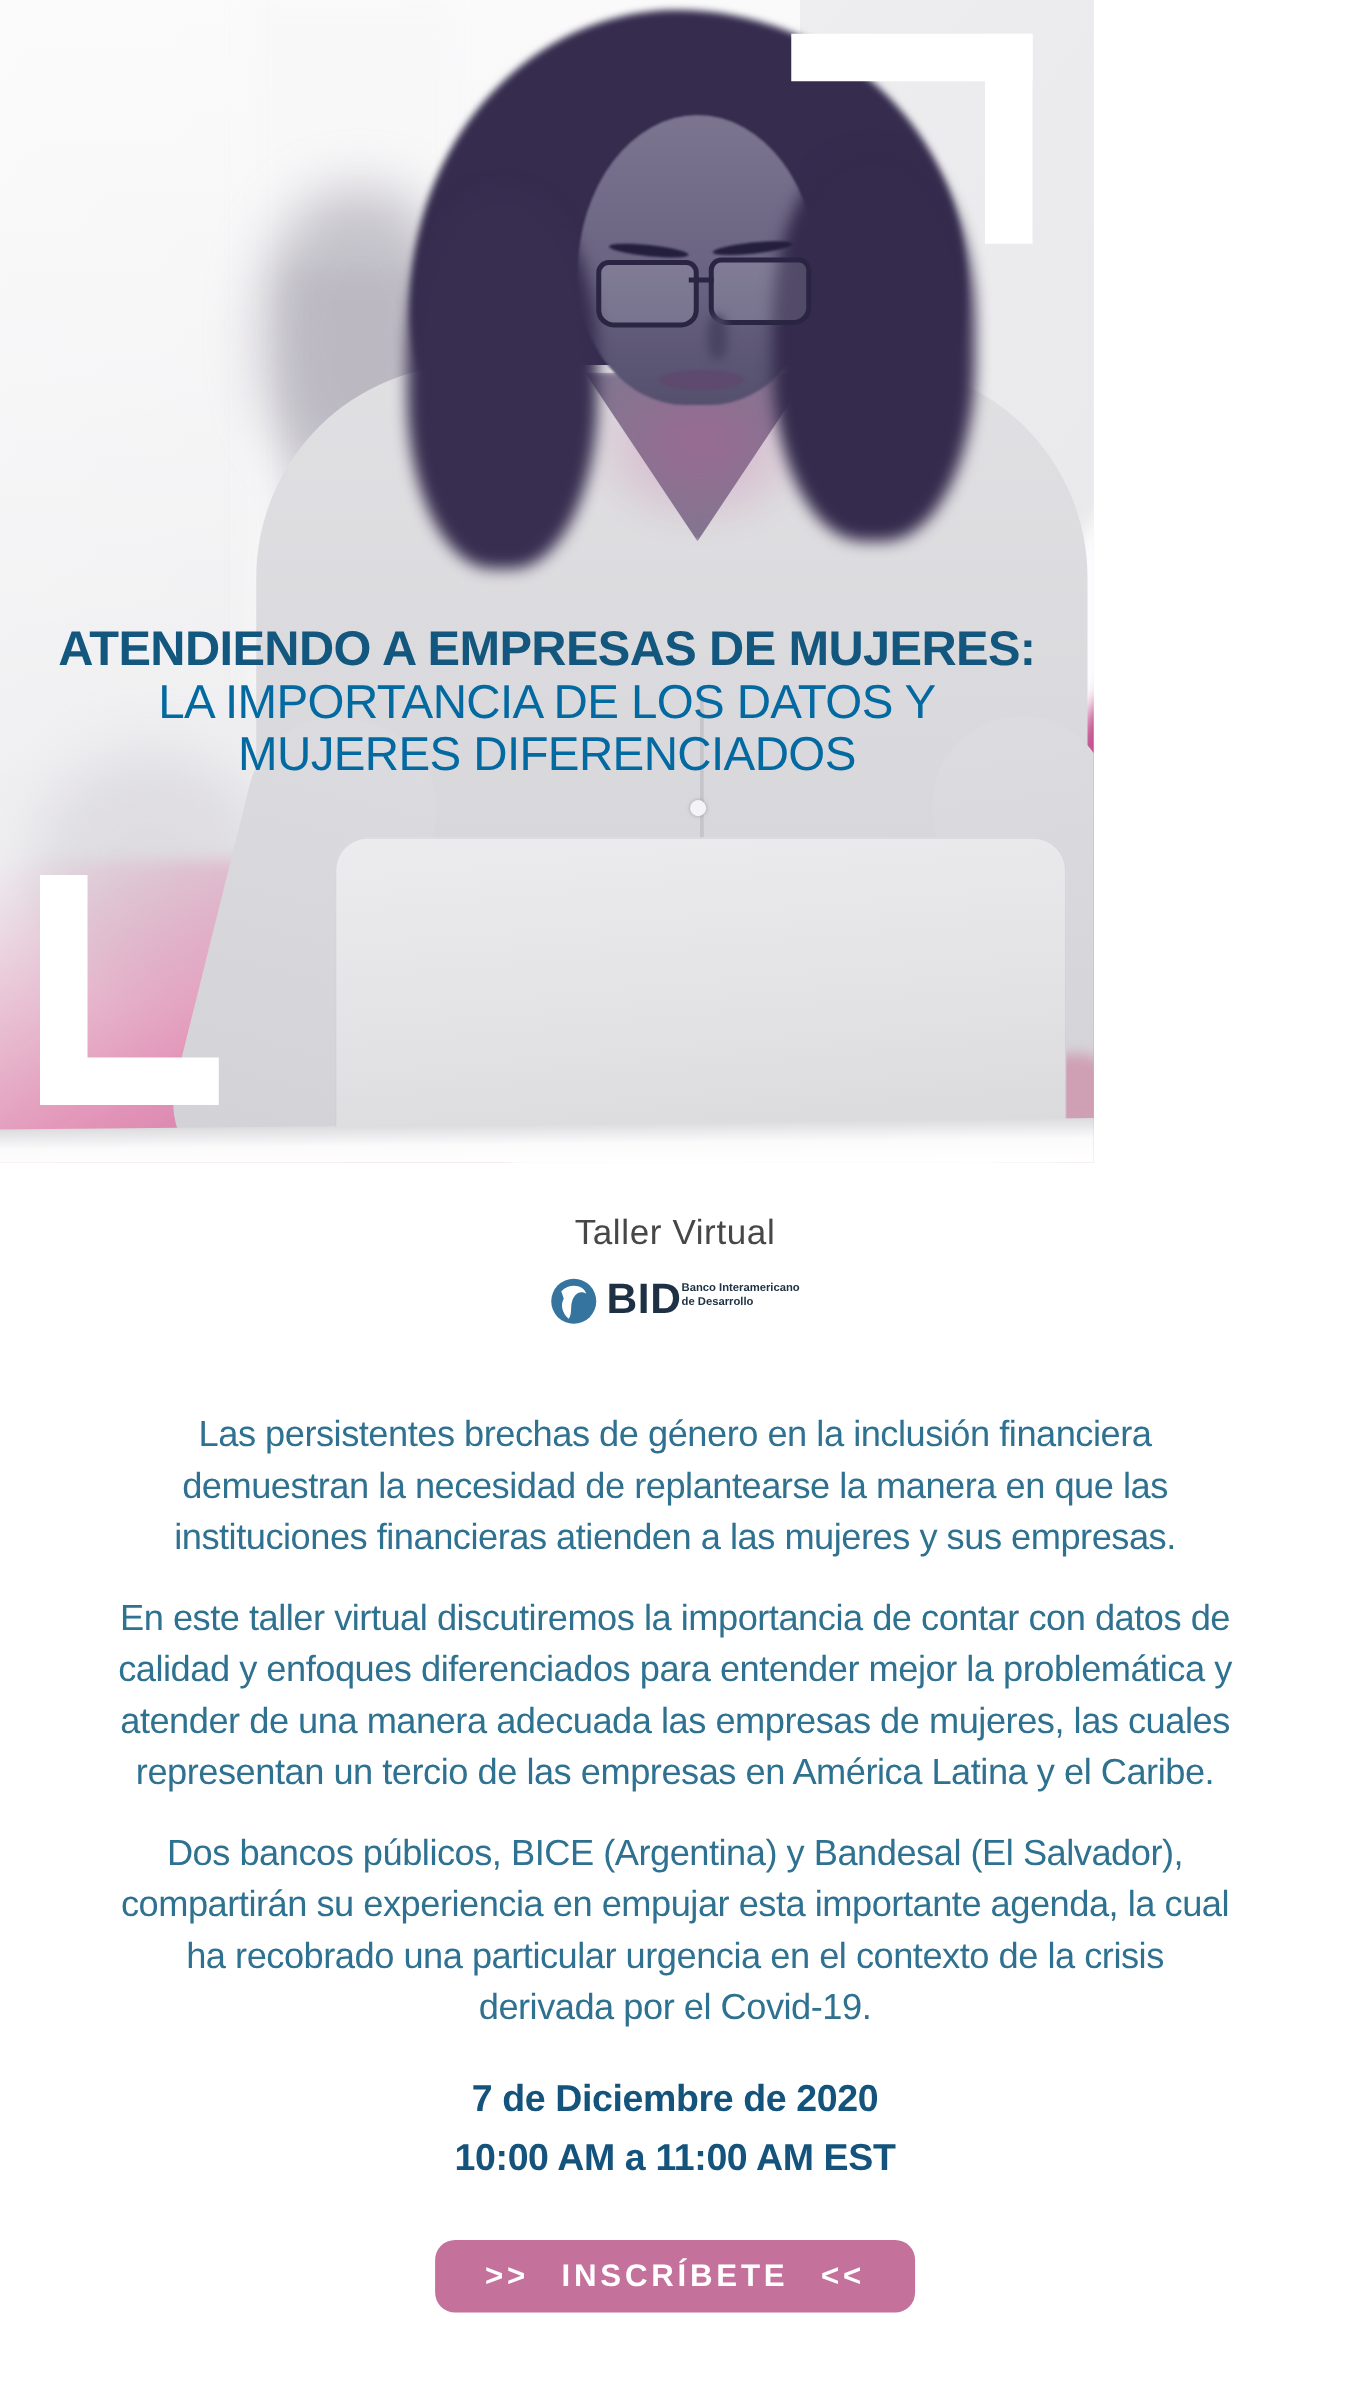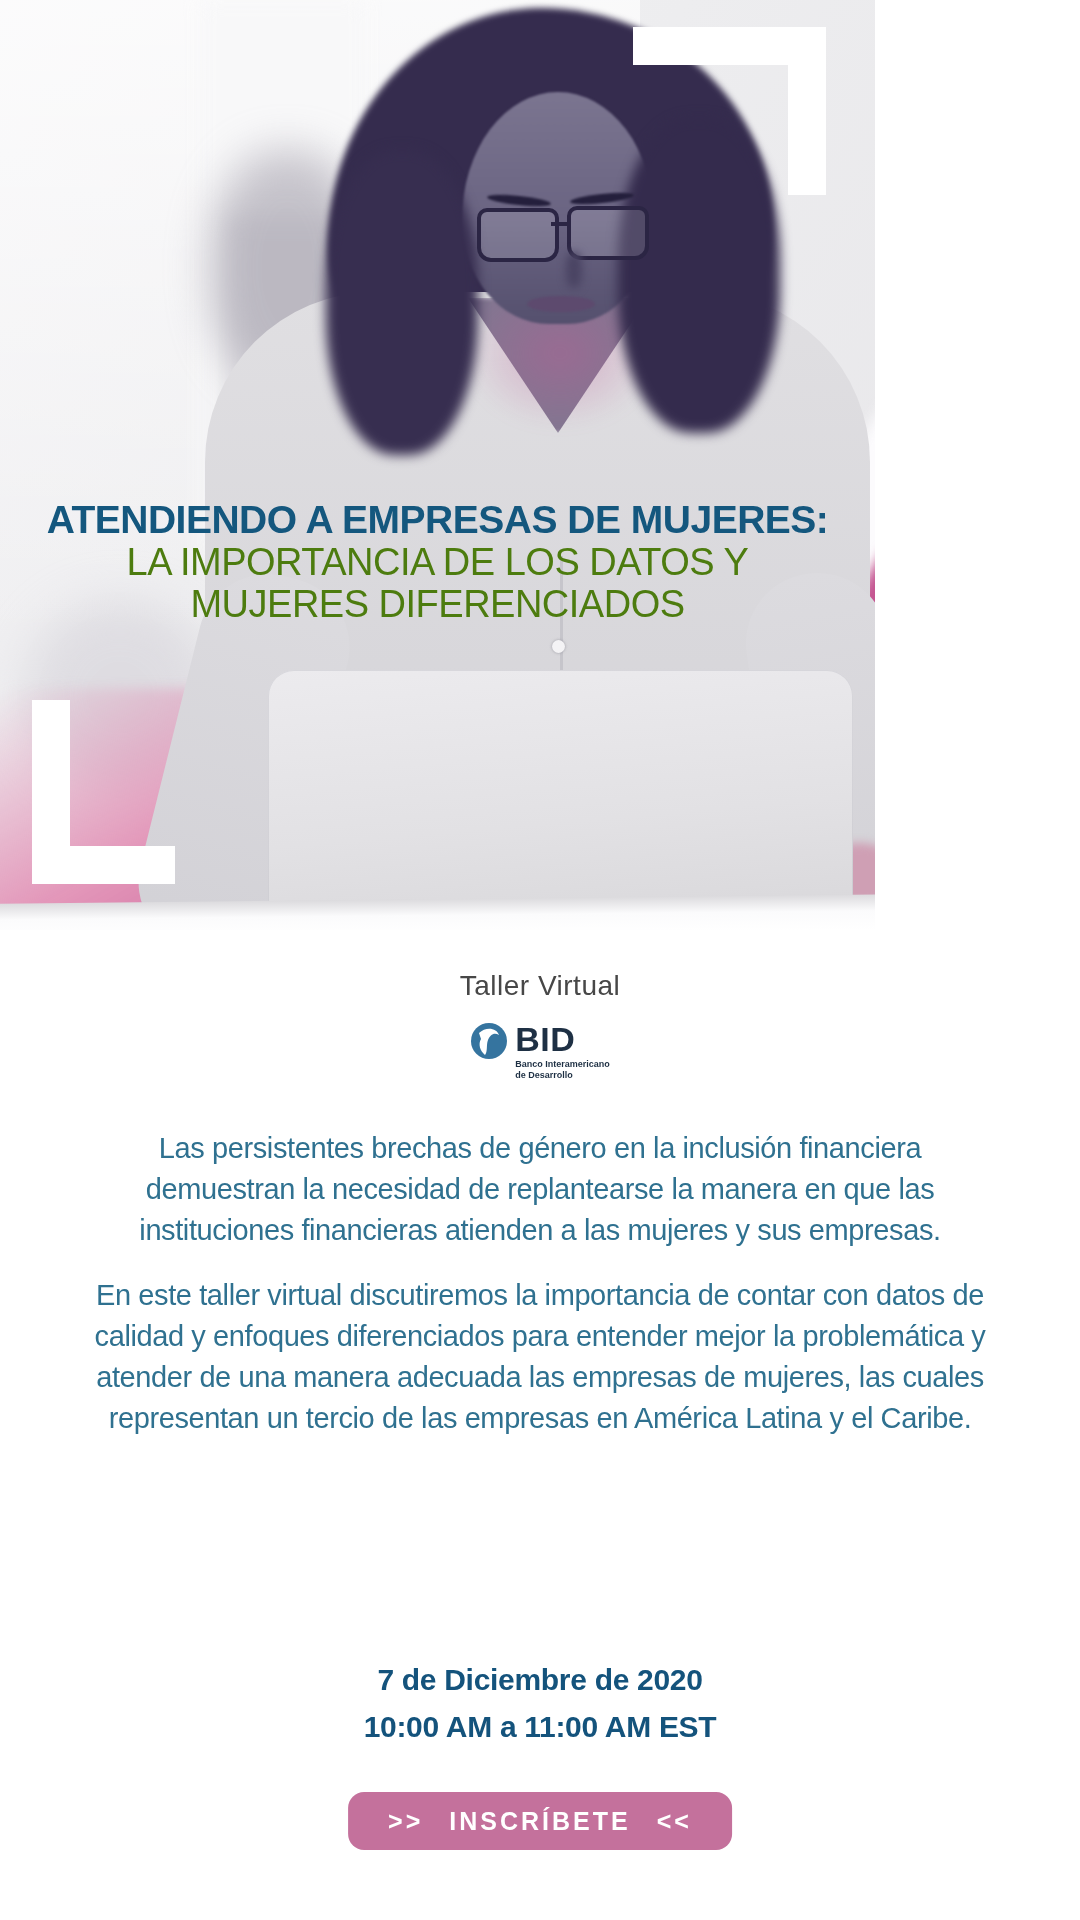--- a/index.html
+++ b/index.html
@@ -46,30 +46,30 @@
   .sleeve-right{left:763px;top:572px;width:142px;height:385px;background:linear-gradient(#dcdbdf,#d2d1d6);border-radius:70px;transform:rotate(-8deg);}
   .hand-right{left:818px;top:843px;width:82px;height:62px;background:#cf9fb4;border-radius:50%;filter:blur(5px);}
   .laptop{left:268px;top:670px;width:585px;height:245px;background:linear-gradient(175deg,#ecebee 0%,#e2e1e4 60%,#d9d8db 100%);border-radius:26px 26px 0 0;box-shadow:inset 0 0 0 1px rgba(180,180,188,.35);}
   .desk{left:-10px;top:898px;width:1100px;height:36px;background:linear-gradient(180deg,#dcdbde 0%,#fbfbfc 45%,#ffffff 100%);transform:rotate(-0.6deg);}
 
   .bracket-tr{right:49px;top:27px;width:193px;height:168px;border-top:38px solid #ffffff;border-right:38px solid #ffffff;box-sizing:border-box;}
   .bracket-bl{left:32px;top:700px;width:143px;height:184px;border-left:38px solid #ffffff;border-bottom:38px solid #ffffff;box-sizing:border-box;}
 
   .hero-title{left:0;right:0;top:499px;text-align:center;z-index:30;}
   .hero-title .t1{font-size:39px;font-weight:700;color:#14577e;letter-spacing:-.5px;line-height:42px;}
-  .hero-title .t2,.hero-title .t3{font-size:38px;font-weight:400;color:#4d7c0f;letter-spacing:-.5px;line-height:42px;}
+  .hero-title .t2,.hero-title .t3{font-size:38px;font-weight:400;color:#0369a1;letter-spacing:-.5px;line-height:42px;}
 
   
   .section{position:absolute;left:0;top:930px;width:1080px;height:990px;background:#ffffff;}
   .event-type{left:0;right:0;top:40px;text-align:center;font-size:28px;color:#474747;letter-spacing:.5px;}
 
   .logos{left:0;right:0;top:92px;display:flex;justify-content:center;align-items:flex-start;gap:52px;}
   .bid{display:flex;align-items:flex-start;gap:7px;}
   .globe{width:38px;height:38px;flex:0 0 auto;}
-  .bid-col{display:flex;flex-direction:column;}
+  .bid-col{display:flex;flex-direction:row;}
   .bid-acronym{font-size:34px;font-weight:800;color:#1e3044;line-height:34px;letter-spacing:.5px;}
   .bid-sub{font-size:9px;font-weight:700;color:#1e3044;line-height:11px;margin-top:3px;}
   .alide{display:flex;align-items:center;gap:10px;margin-top:4px;}
   .alide-acronym{font-size:31px;font-weight:800;color:#2d2d2d;letter-spacing:6px;}
   .hexagon{width:46px;height:46px;flex:0 0 auto;}
   .alide-sub{font-size:10px;color:#9b9b9b;line-height:12.5px;text-align:left;}
 
   .copy{left:0;right:0;top:198px;}
   .para{white-space:pre-line;text-align:center;font-size:29px;line-height:41px;color:#2f7190;letter-spacing:-.4px;margin:0 0 24px 0;}
 
@@ -155,20 +155,24 @@
     </div>
 
     <div class="copy abs">
       <p class="para">Las persistentes brechas de género en la inclusión financiera
 demuestran la necesidad de replantearse la manera en que las
 instituciones financieras atienden a las mujeres y sus empresas.</p>
       <p class="para">En este taller virtual discutiremos la importancia de contar con datos de
 calidad y enfoques diferenciados para entender mejor la problemática y
 atender de una manera adecuada las empresas de mujeres, las cuales
 representan un tercio de las empresas en América Latina y el Caribe.</p>
+      <p class="para">Dos bancos públicos, BICE (Argentina) y Bandesal (El Salvador),
+compartirán su experiencia en empujar esta importante agenda, la cual
+ha recobrado una particular urgencia en el contexto de la crisis
+derivada por el Covid-19.</p>
     </div>
 
     <div class="date-block abs">
       <div>7 de Diciembre de 2020</div>
       <div>10:00 AM a 11:00 AM EST</div>
     </div>
 
     <a class="cta abs">
       <span>&gt;&gt;</span>
       <span>INSCRÍBETE</span>

